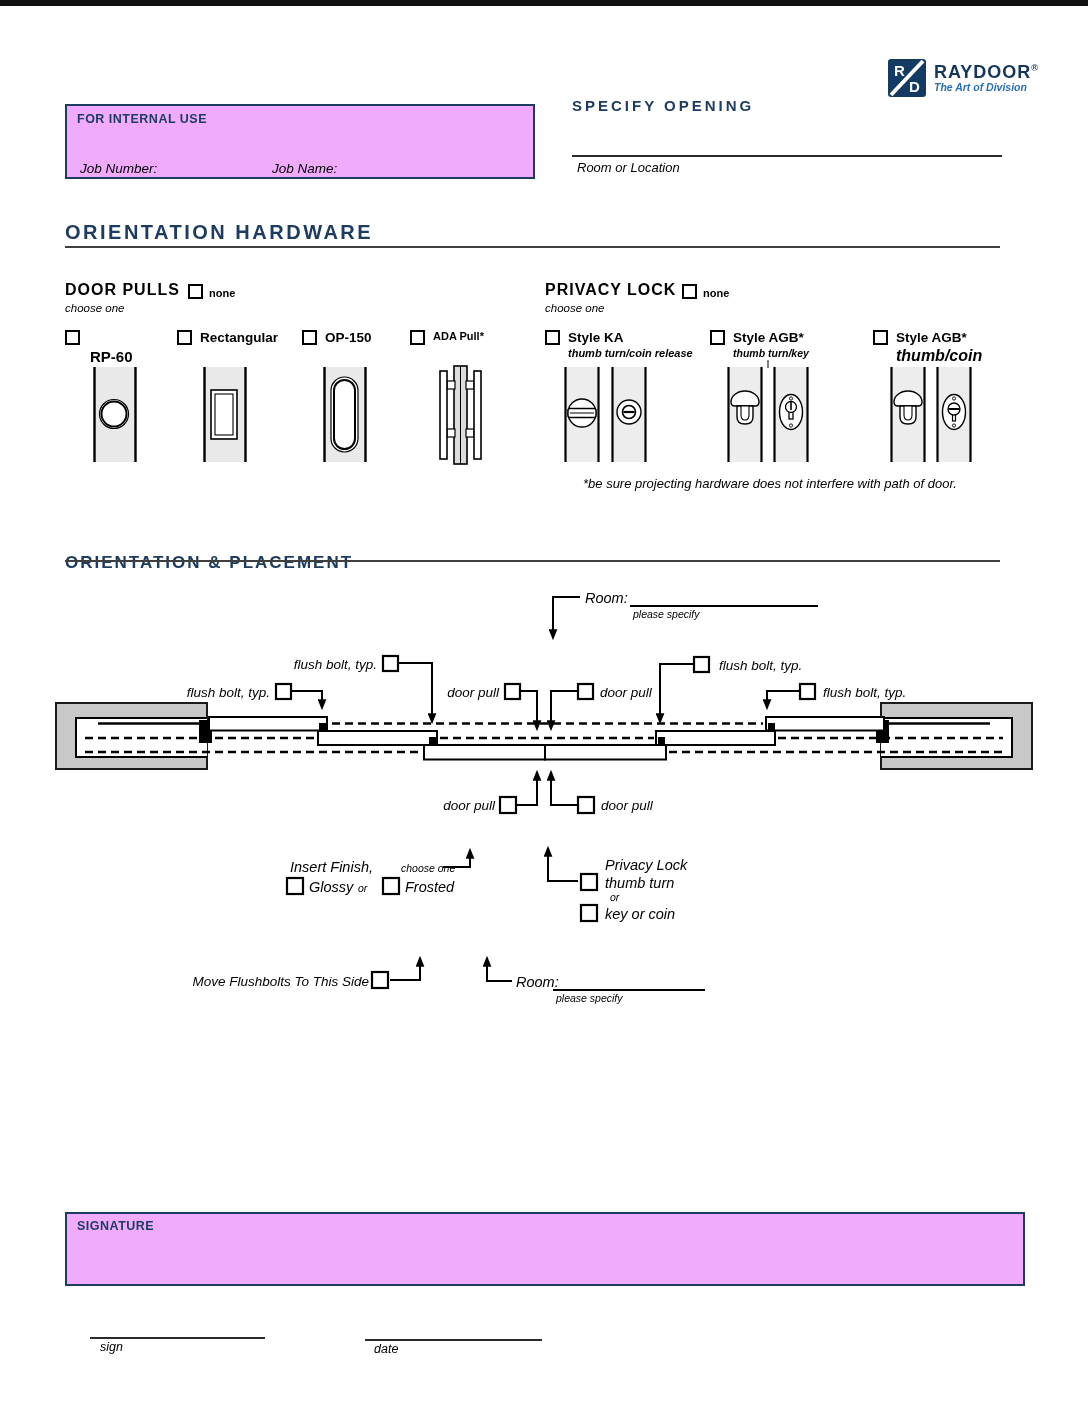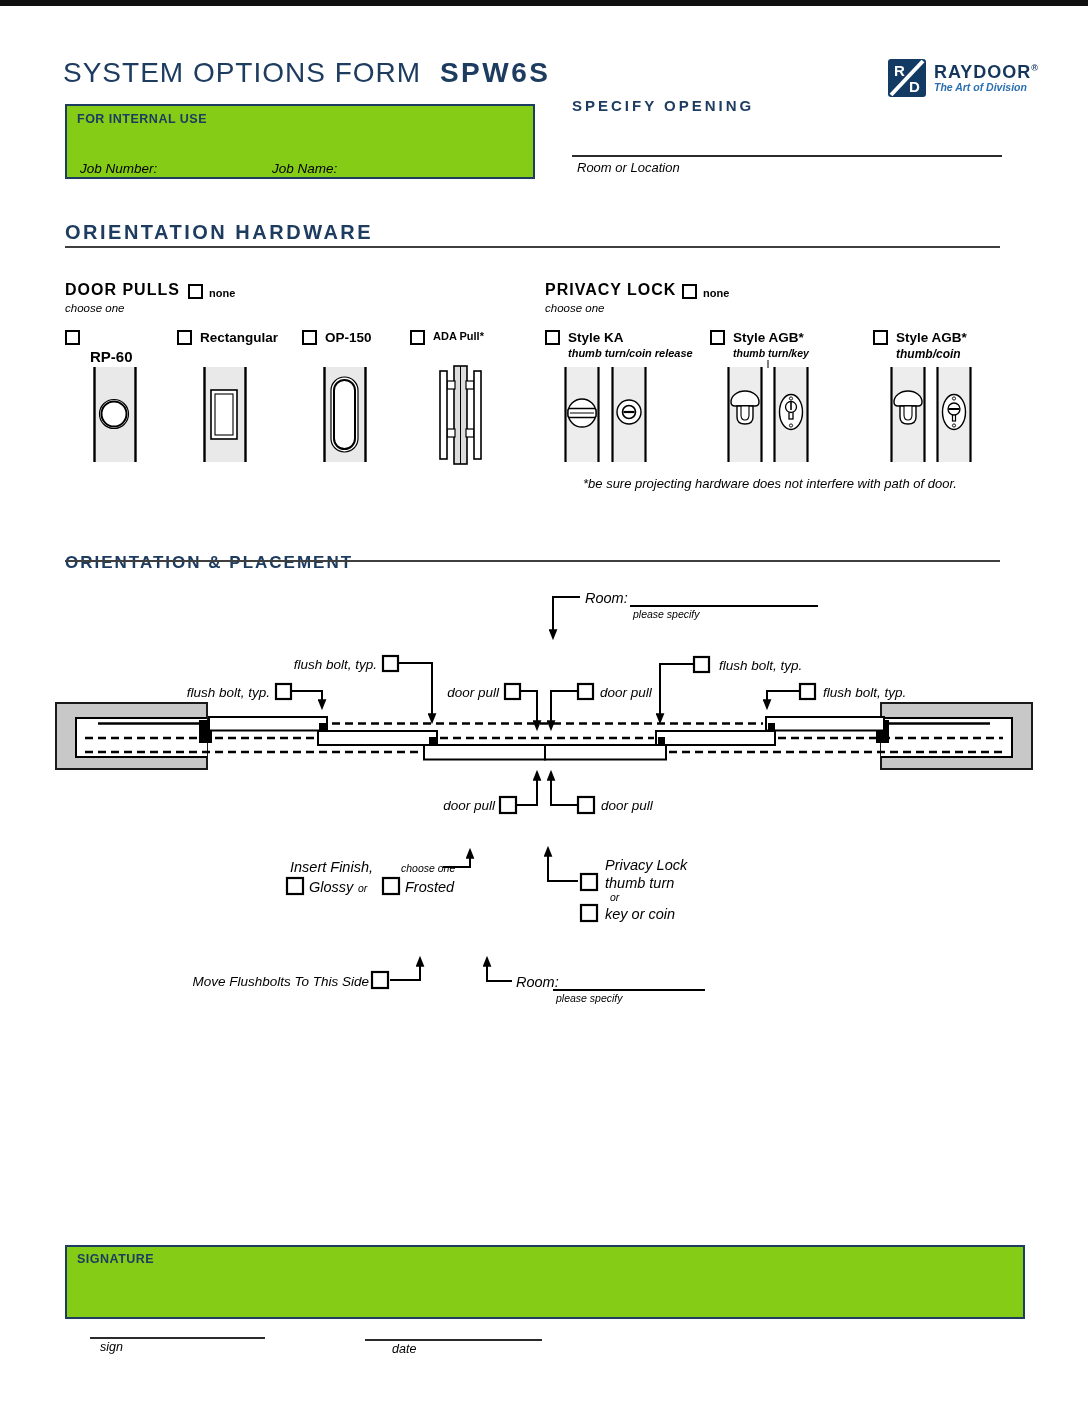--- a/index.html
+++ b/index.html
@@ -5,38 +5,34 @@
   html,body{margin:0;padding:0;background:#ffffff;}
   #page{position:relative;width:1088px;height:1408px;background:#fff;overflow:hidden;
         font-family:"Liberation Sans",sans-serif;color:#000;}
   .t{position:absolute;white-space:nowrap;}
   .navy{color:#1d3c60;}
   .it{font-style:italic;}
   .b{font-weight:bold;}
   .cb{position:absolute;width:15px;height:15px;border:2px solid #000;background:#fff;box-sizing:border-box;}
   .rule{position:absolute;height:0;border-top:2.5px solid #3f3f3f;}
   .wline{position:absolute;height:0;border-top:2px solid #2b2b2b;}
-  .box{position:absolute;border:2.5px solid #1d3c60;background:#84cc16;box-sizing:border-box;}
+  .box{position:absolute;border:2.5px solid #1d3c60;background:#f0abfc;box-sizing:border-box;}
   svg text{font-family:"Liberation Sans",sans-serif;}
   .dl{font-style:italic;font-size:13.5px;fill:#000;}
   .dls{font-style:italic;font-size:10.5px;fill:#000;}
   .dlr{font-style:italic;font-size:14.5px;fill:#000;}
   sup{font-size:9px;}
 </style>
 </head>
 <body>
 
 <div id="page">
 
   <div class="t" style="left:0;top:0;width:1088px;height:6px;background:#101010;"></div>
 
-  <div class="t navy" style="left:63px;top:57px;font-size:28px;letter-spacing:1px;">
-    <span>SYSTEM OPTIONS FORM</span>
-    <span class="b" style="letter-spacing:2.5px;margin-left:10px;">SPW6S</span>
-  </div>
 
   <div class="t" style="left:888px;top:58px;width:160px;">
     <svg width="38" height="40" viewBox="0 0 38 40" style="position:absolute;left:0;top:0;">
       <rect x="0" y="1" width="38" height="38" rx="3" fill="#123a63"></rect>
       <line x1="3" y1="37" x2="35" y2="3" stroke="#fff" stroke-width="4"></line>
       <text x="6" y="18" fill="#fff" font-size="15" font-weight="bold">R</text>
       <text x="21" y="34" fill="#fff" font-size="15" font-weight="bold">D</text>
     </svg>
     <div class="t b" style="left:46px;top:4px;font-size:18px;letter-spacing:1px;color:#14365c;">
       <span>RAYDOOR</span><sup>®</sup>
@@ -115,21 +111,21 @@
   <div class="t it" style="left:545px;top:302px;font-size:11.5px;">choose one</div>
 
   <div class="cb" style="left:545px;top:330px;"></div>
   <div class="t b" style="left:568px;top:330px;font-size:13.5px;">Style KA</div>
   <div class="t it b" style="left:568px;top:347px;font-size:11px;">thumb turn/coin release</div>
   <div class="cb" style="left:710px;top:330px;"></div>
   <div class="t b" style="left:733px;top:330px;font-size:13.5px;">Style AGB*</div>
   <div class="t it b" style="left:733px;top:347px;font-size:10.5px;">thumb turn/key</div>
   <div class="cb" style="left:873px;top:330px;"></div>
   <div class="t b" style="left:896px;top:330px;font-size:13.5px;">Style AGB*</div>
-  <div class="t it b" style="left:896px;top:347px;font-size:12px;">thumb/coin</div>
+  <div class="t it b" style="left:896px;top:347px;font-size:16px;">thumb/coin</div>
 
   <svg width="460" height="110" viewBox="555 360 460 110" style="position:absolute;left:555px;top:360px;">
     <defs>
       <g id="mushroom">
         <path d="M -14,-1 A 14 11 0 0 1 14,-1 Q 14,3 10,3 L -10,3 Q -14,3 -14,-1 Z" fill="#fff" stroke="#000" stroke-width="1.4"></path>
         <path d="M -8,3 L 8,3 L 8,14 Q 8,21 0,21 Q -8,21 -8,14 Z" fill="#fff" stroke="#000" stroke-width="1.4"></path>
         <path d="M -4,3 L 4,3 L 4,12 Q 4,17 0,17 Q -4,17 -4,12 Z" fill="#fff" stroke="#000" stroke-width="1.1"></path>
       </g>
     </defs>
 
@@ -288,21 +284,21 @@
     <text class="dl" x="369" y="986" text-anchor="end">Move Flushbolts To This Side</text>
     <rect x="372" y="972" width="16" height="16" fill="#fff" stroke="#000" stroke-width="2.2"></rect>
     <path d="M390,980 H420 V958" fill="none" stroke="#000" stroke-width="2" marker-end="url(#arr)"></path>
 
     <path d="M512,981 H487 V958" fill="none" stroke="#000" stroke-width="2" marker-end="url(#arr)"></path>
     <text class="dlr" x="516" y="987">Room:</text>
     <line x1="553" y1="990" x2="705" y2="990" stroke="#000" stroke-width="2"></line>
     <text class="dls" x="556" y="1002">please specify</text>
   </svg>
 
-  <div class="box" style="left:65px;top:1245px;width:960px;height:74px;">
+  <div class="box" style="left:65px;top:1212px;width:960px;height:74px;">
     <div class="t b navy" style="left:10px;top:5px;font-size:12.5px;letter-spacing:0.5px;">SIGNATURE</div>
   </div>
   <div class="wline" style="left:90px;top:1337px;width:175px;"></div>
   <div class="t it" style="left:100px;top:1340px;font-size:12.5px;">sign</div>
   <div class="wline" style="left:365px;top:1339px;width:177px;"></div>
-  <div class="t it" style="left:374px;top:1342px;font-size:12.5px;margin-left:18px;">date</div>
+  <div class="t it" style="left:374px;top:1342px;font-size:12.5px;">date</div>
 
 </div>
 
 </body></html>

